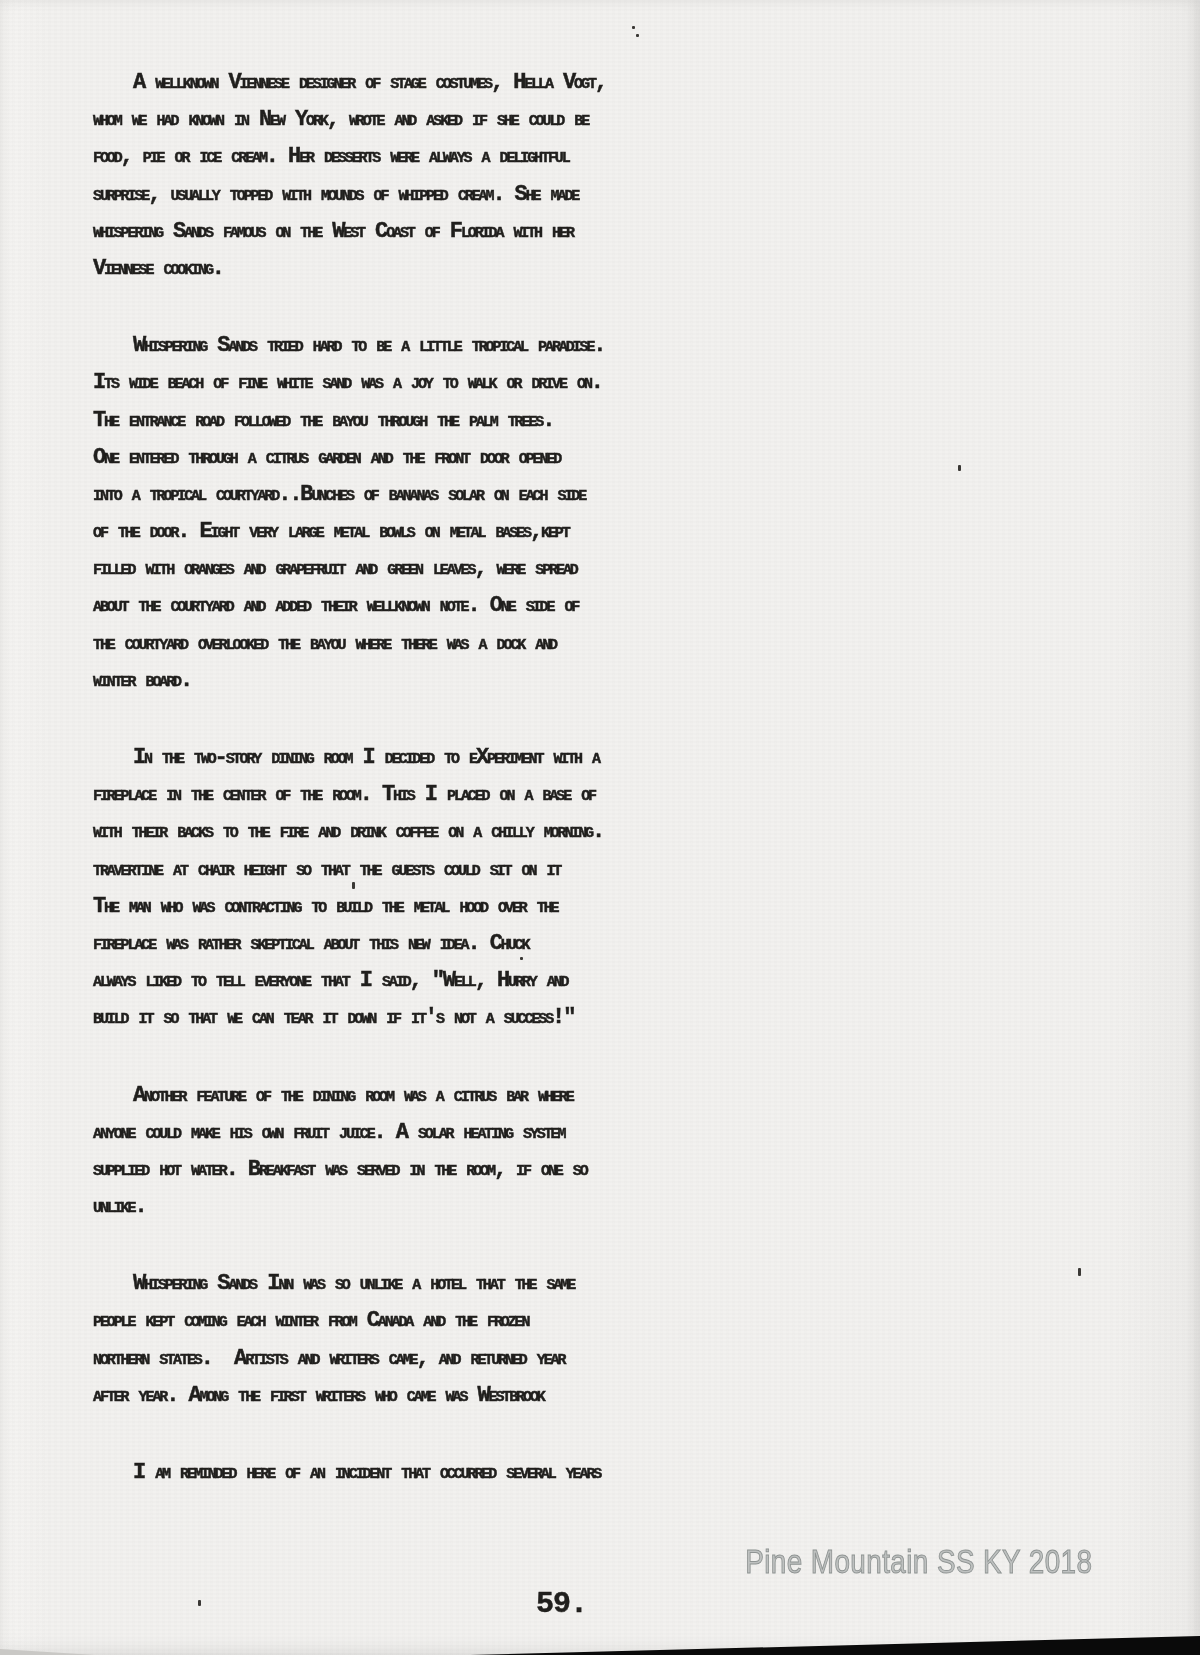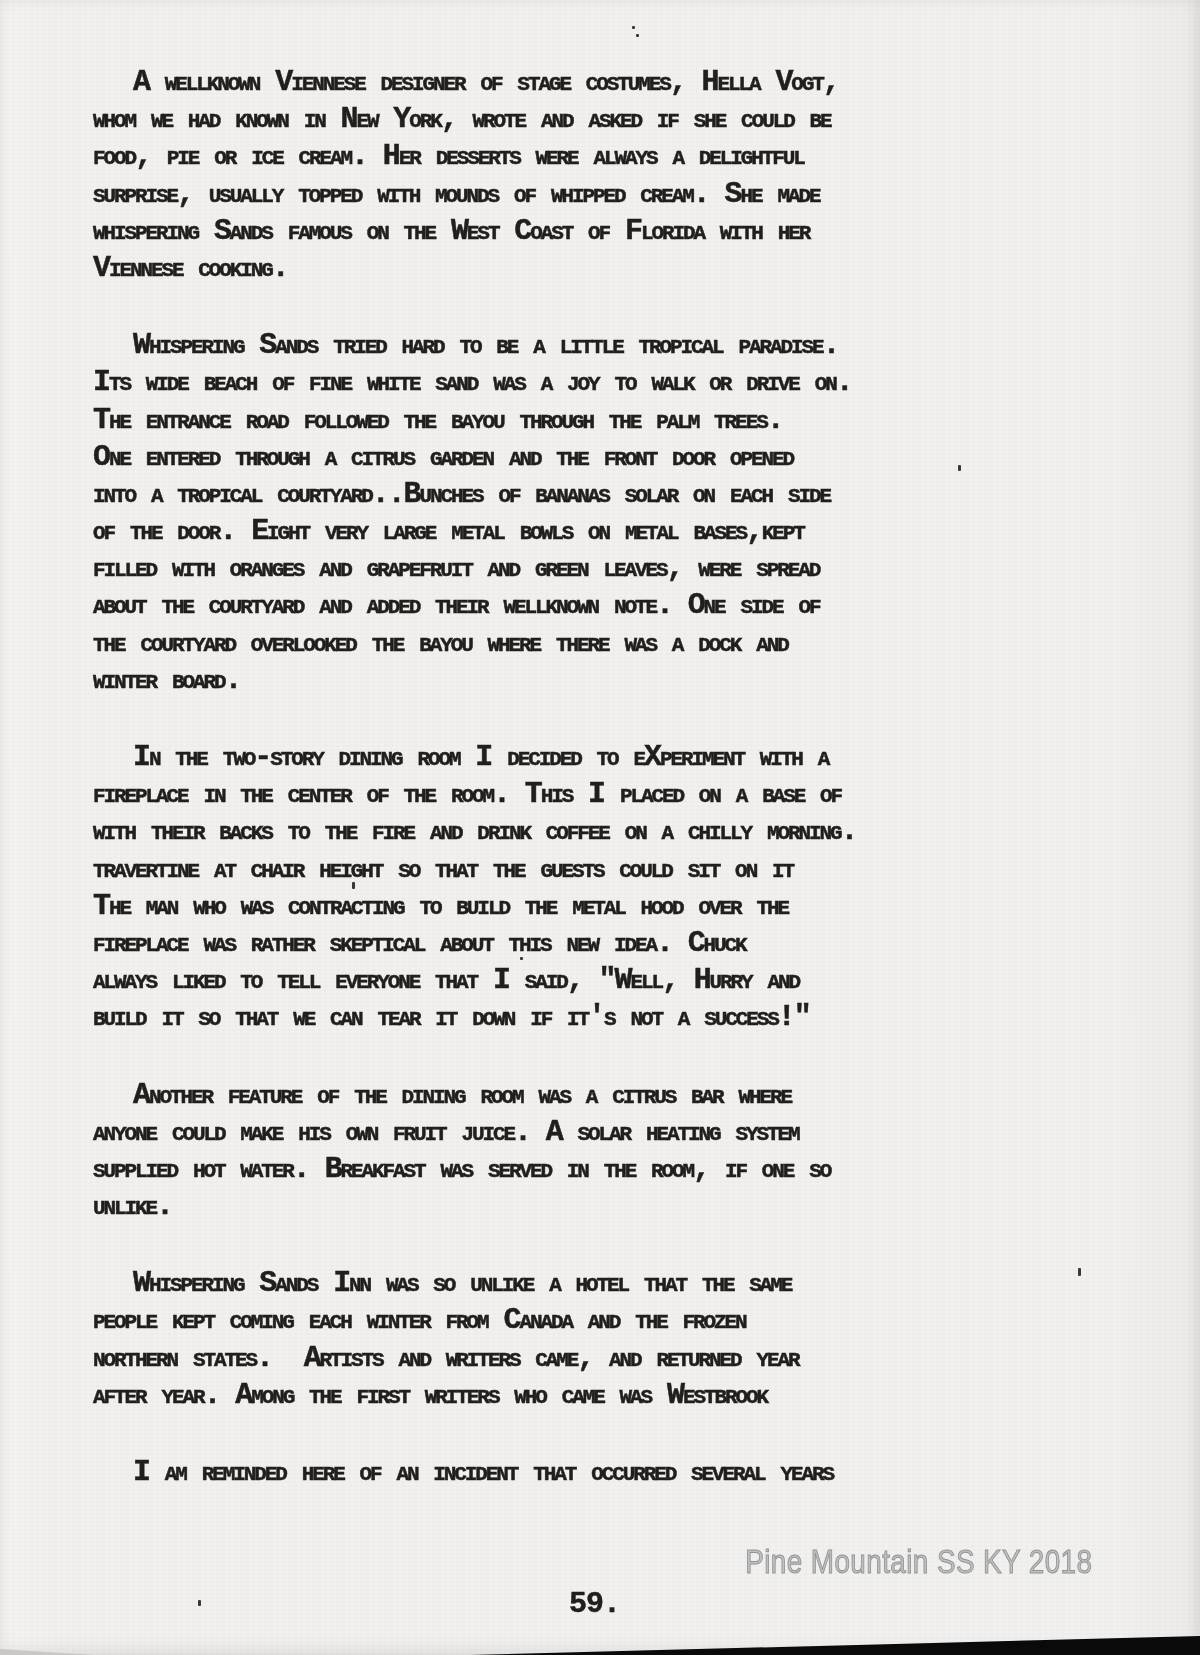--- a/index.html
+++ b/index.html
@@ -17,21 +17,21 @@
     position:absolute;inset:0;pointer-events:none;
     background:
       repeating-linear-gradient(0deg, rgba(0,0,0,0.012) 0 2px, rgba(255,255,255,0.012) 2px 4px),
       repeating-linear-gradient(90deg, rgba(0,0,0,0.008) 0 3px, rgba(255,255,255,0.01) 3px 6px);
   }
   .text-block{
     position:absolute;
     left:93px;top:64px;width:1010px;
     font-variant:small-caps;
     font-weight:700;
-    font-size:30px;
+    font-size:22px;
     letter-spacing:-2.1px;
     color:#201f1d;
     -webkit-text-stroke:0.5px #201f1d;
   }
   .para{margin:0 0 40px 0;}
   .line{
     height:37.2px;line-height:37.2px;
     white-space:pre;
   }
   .line.first{padding-left:40px;}
@@ -42,21 +42,21 @@
     font-size:34px;line-height:36px;
     font-weight:400;
     color:rgba(150,155,154,0.55);
     -webkit-text-stroke:1px #8f9493;
     transform:scaleX(0.82);transform-origin:right center;
     letter-spacing:0.5px;
     white-space:pre;
   }
   .page-number{
     position:absolute;
-    left:569px;top:1586px;
+    left:536px;top:1586px;
     font-variant:small-caps;
     font-weight:700;
     font-size:30px;line-height:36px;
     letter-spacing:-1px;
     color:#201f1d;
     -webkit-text-stroke:0.5px #201f1d;
   }
   .edge-bottom{
     position:absolute;left:0;top:0;width:1200px;height:1655px;
     pointer-events:none;

